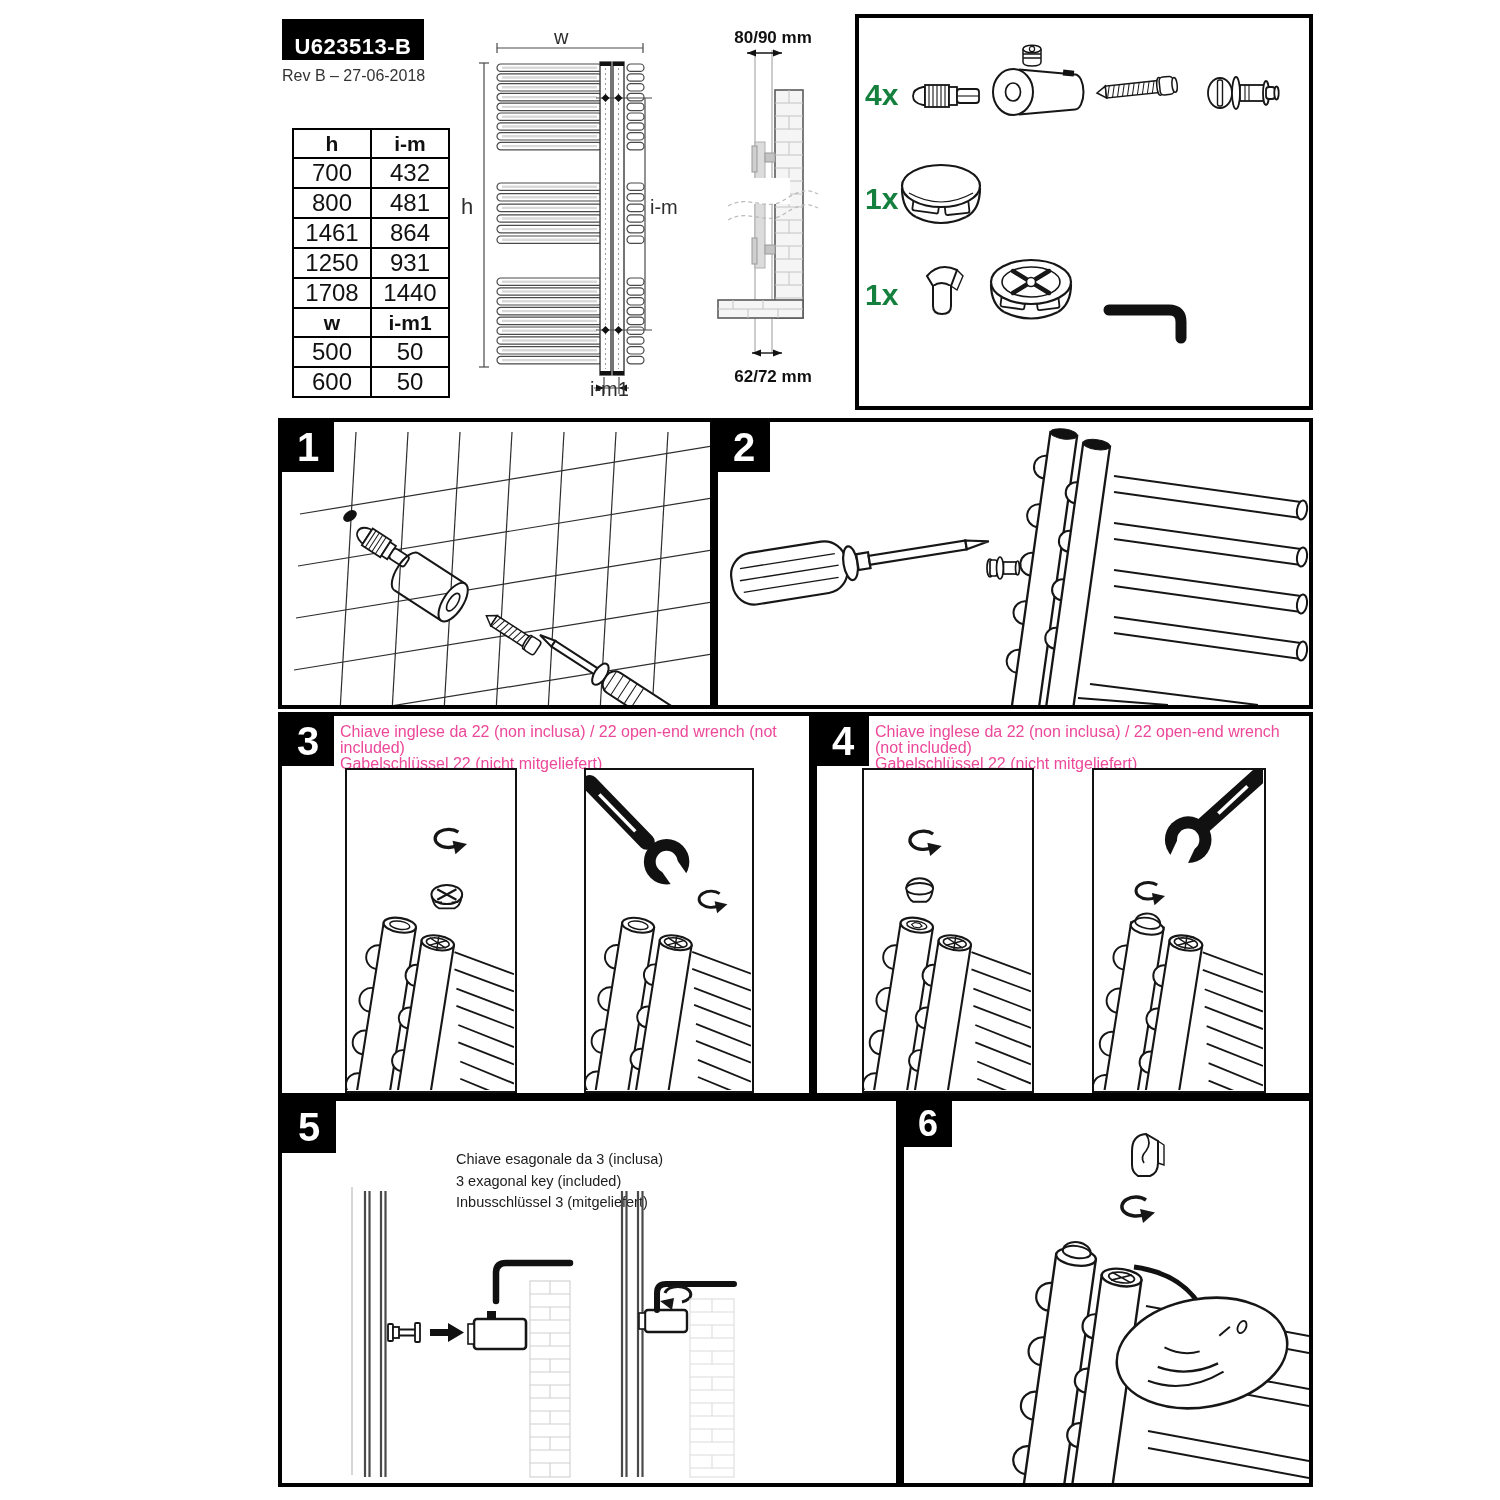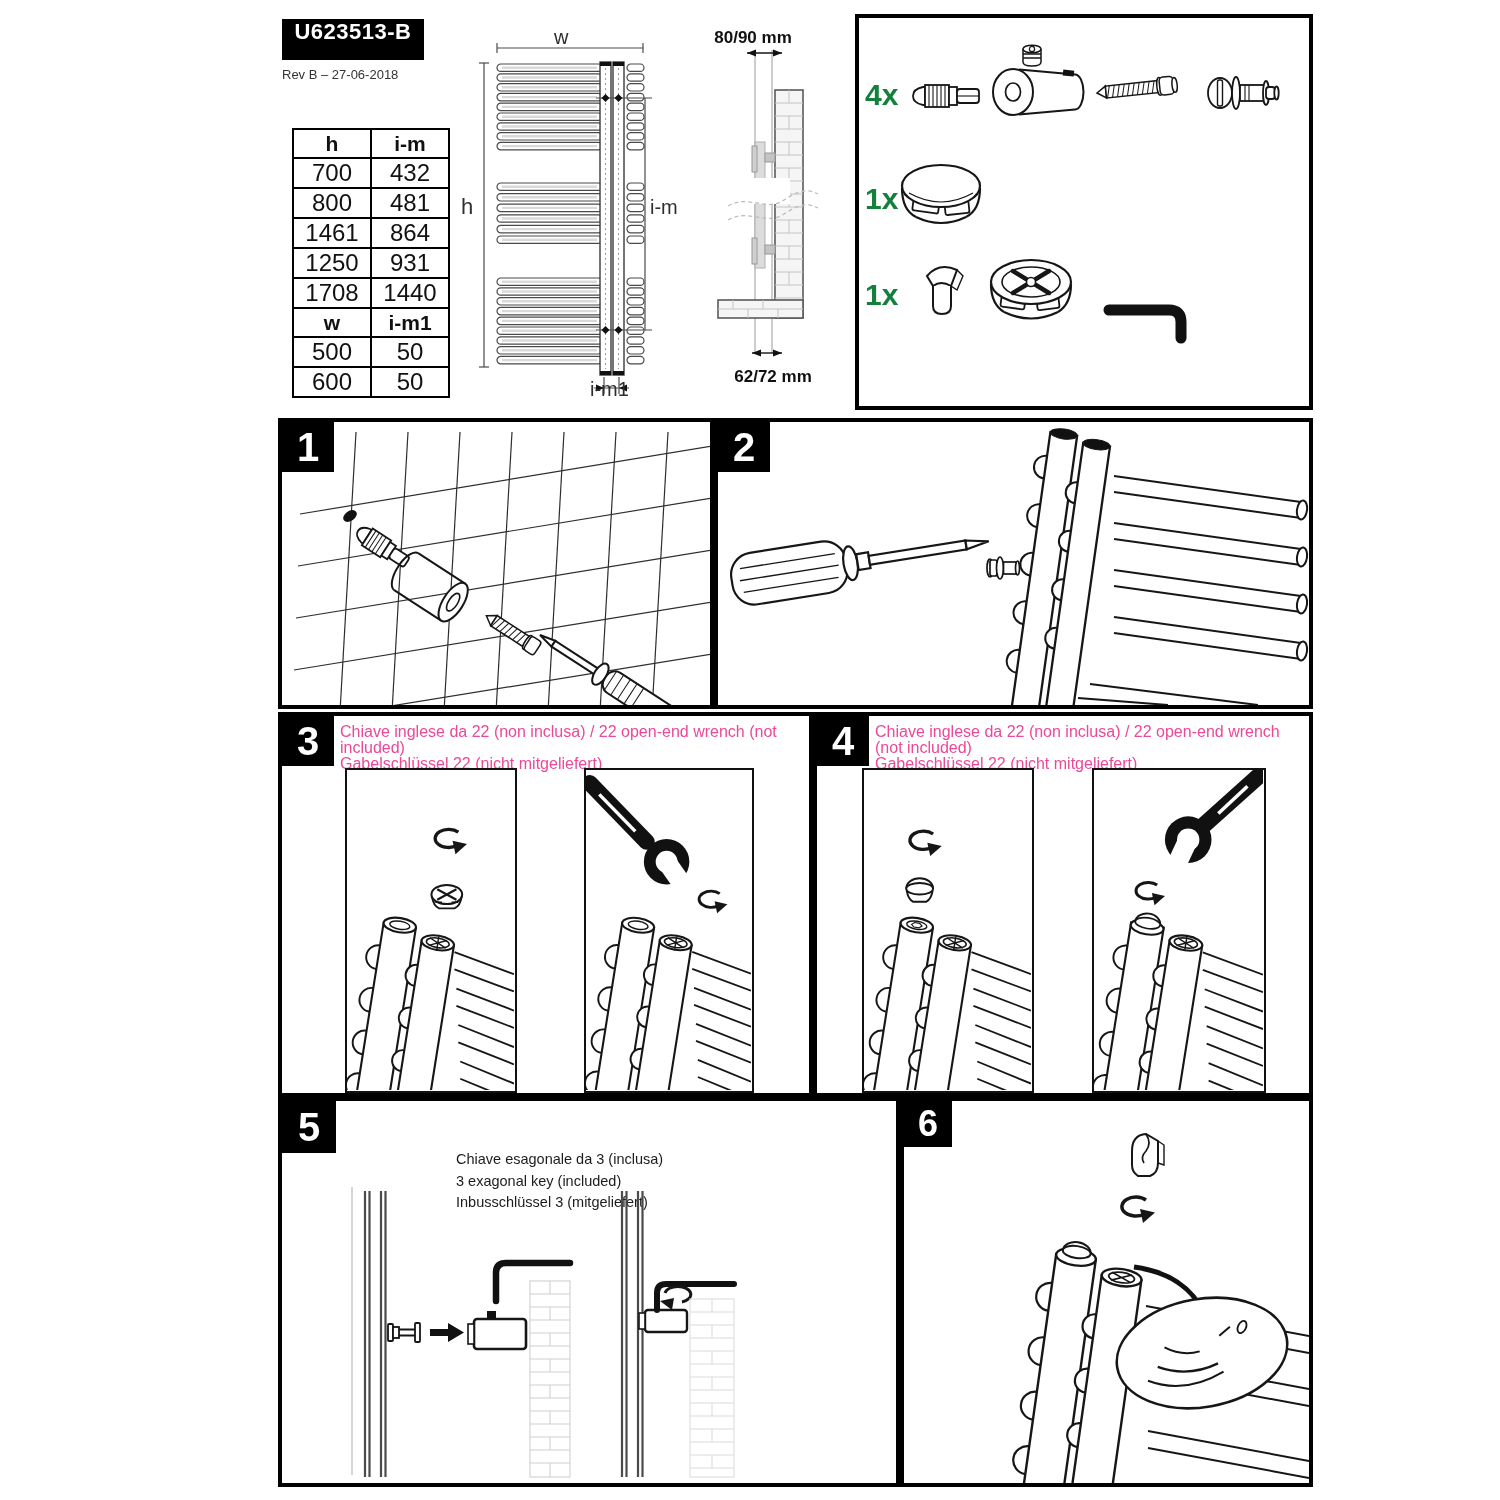--- a/index.html
+++ b/index.html
@@ -7,22 +7,22 @@
   .page{position:relative;width:1500px;height:1500px;background:#fff;overflow:hidden;}
   .abs{position:absolute;}
   .panel{position:absolute;background:#fff;border:4px solid #000;box-sizing:border-box;overflow:hidden;}
   .noborder{border:none;}
   .badge{position:absolute;left:0;top:0;width:52px;height:50px;background:#000;color:#fff;
          font-weight:bold;font-size:40px;display:flex;align-items:center;justify-content:center;}
   .subpanel{position:absolute;border:2.5px solid #111;box-sizing:border-box;background:#fff;overflow:hidden;}
   .note{position:absolute;font-size:16px;line-height:16px;color:#ec4899;}
   .note5{position:absolute;font-size:14.5px;line-height:21.5px;color:#1c1c1c;}
   .codebox{position:absolute;background:#000;color:#fff;font-weight:bold;font-size:22px;
-           display:flex;align-items:flex-start;justify-content:center;letter-spacing:.5px;}
-  .rev{position:absolute;font-size:13px;color:#333;}
+           display:flex;align-items:flex-end;justify-content:center;letter-spacing:.5px;}
+  .rev{position:absolute;font-size:16px;color:#333;}
   table.spec{position:absolute;border-collapse:collapse;}
   table.spec td{border:2.8px solid #000;width:76px;height:27px;text-align:center;
                 font-size:24px;padding:0;color:#111;}
   table.spec tr.hd td{font-weight:bold;font-size:21px;}
   .dim{position:absolute;color:#2e2e2e;}
   .dimb{position:absolute;color:#111;font-weight:bold;font-size:17px;text-align:center;}
   .qty{position:absolute;font-weight:bold;font-size:30px;color:#15803d;}
   .keytxt{position:absolute;font-size:16px;line-height:21px;color:#1a1a1a;}
   svg.fill{position:absolute;left:0;top:0;}
 </style>
@@ -234,21 +234,21 @@
           <polygon points="504,43 495,39.5 495,46.5"></polygon>
         <polygon points="474,343 483,339.5 483,346.5"></polygon>
           <polygon points="504,343 495,339.5 495,346.5"></polygon>
       </g>
     </svg>
 
     <div class="dim" style="left:276px;top:16px;font-size:20px;">w</div>
     <div class="dim" style="left:183px;top:184px;font-size:22px;">h</div>
     <div class="dim" style="left:372px;top:186px;font-size:20px;">i-m</div>
     <div class="dim" style="left:312px;top:368px;font-size:20px;">i-m1</div>
-    <div class="dimb" style="left:410px;top:18px;width:130px;">80/90 mm</div>
+    <div class="dimb" style="left:430px;top:18px;width:130px;">80/90 mm</div>
     <div class="dimb" style="left:430px;top:357px;width:130px;">62/72 mm</div>
   </section>
 
   <section class="panel" style="left:855px;top:14px;width:458px;height:396px;">
     <div class="qty" style="left:6px;top:60px;">4x</div>
     <div class="qty" style="left:6px;top:164px;">1x</div>
     <div class="qty" style="left:6px;top:260px;">1x</div>
 
     <svg class="fill" width="450" height="388" viewBox="0 0 450 388">
 

